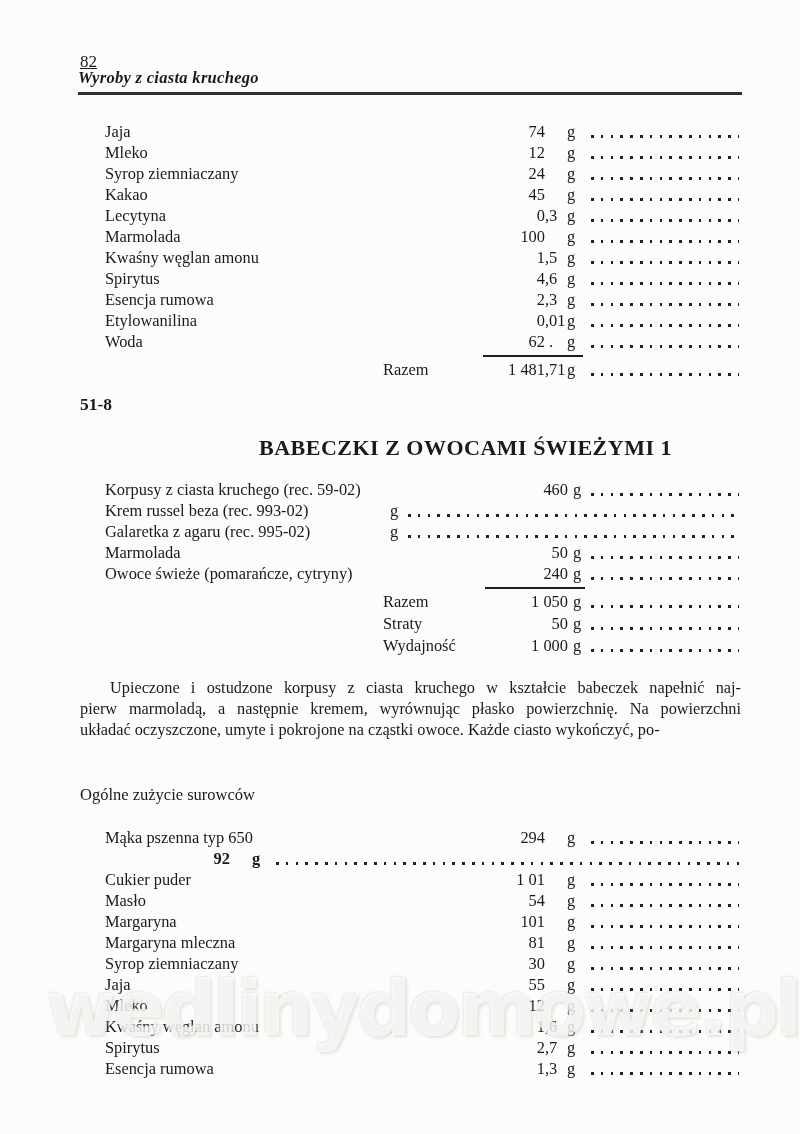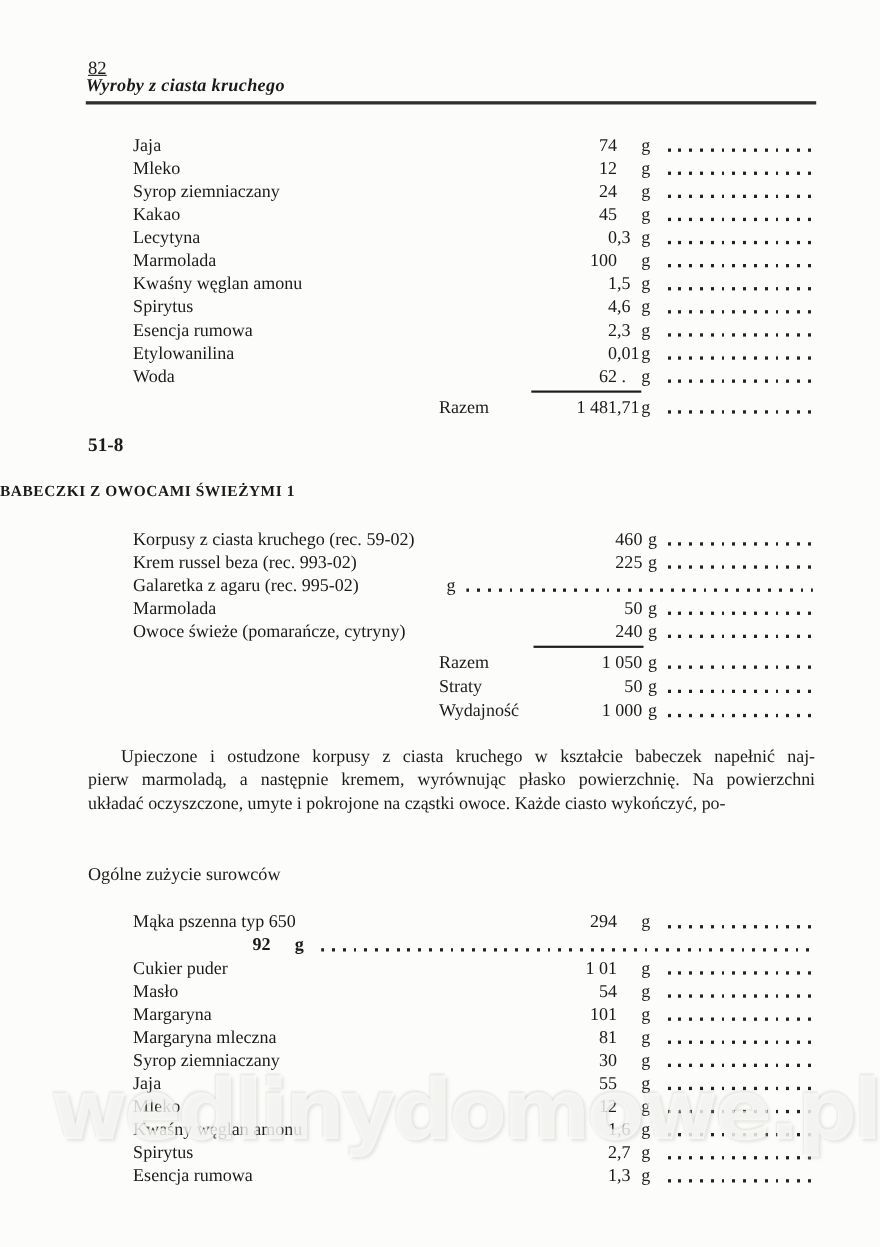--- a/index.html
+++ b/index.html
@@ -10,21 +10,21 @@
   }
   
   .header { position:absolute; left:78px; top:62px; width:664px; height:30px;
             border-bottom:3px solid #2f2f2f; }
   .pgnum { position:absolute; left:2px; bottom:20px; font-size:17px;text-decoration:underline; }
   .runhead { position:absolute; left:0; right:0; bottom:4px; text-align:left;
              font-style:italic; font-weight:700; font-size:16.5px; letter-spacing:.3px; }
 
   
   .tbl { position:absolute; width:635px; }
-  .row { display:flex; align-items:flex-start; height:21px;margin-left:16px; }
+  .row { display:flex; align-items:flex-start; height:21px; }
   .name { flex:0 0 315px; white-space:nowrap; }
   .vint { flex:0 0 125px; text-align:right; white-space:pre; }
   .vdec { flex:0 0 22px; text-align:left; white-space:pre; }
   .unit { flex:0 0 14px; text-align:left; }
   .leader { flex:1 1 auto; align-self:flex-end; height:2.6px; margin:0 1px 4px 10px;
             background-image:repeating-linear-gradient(to right,#222 0 2.6px,transparent 2.6px 9.8px); }
   .row.bold .vint, .row.bold .unit { font-weight:700; }
 
   .overline { height:2px; background:#1d1d1d; width:100px; margin:3px 0 2px 378px; }
   .row.sumrow { margin-top:1px; }
@@ -33,22 +33,22 @@
   .sumrow .vint { flex:0 0 62px; }
 
   
   .tblB .name { flex:0 0 280px; }
   .tblB .val  { flex:0 0 183px; text-align:right; white-space:pre; }
   .tblB .unit { flex:0 0 auto; margin-left:5px; }
   .tblB .sumval { flex:0 0 85px; text-align:right; white-space:pre; }
   .tblB .overline { margin-left:380px; }
 
   .seccode { position:absolute; left:80px; top:394px; font-size:17.5px; font-weight:700; }
-  .rectitle { position:absolute; left:0; top:437px; width:672px; text-align:left;
-              font-size:14px; font-weight:700; letter-spacing:.5px; }
+  .rectitle { position:absolute; left:0; top:437px; width:672px; text-align:right;
+              font-size:22px; font-weight:700; letter-spacing:.5px; }
 
   .para { position:absolute; left:80px; top:677px; width:661px; font-size:16.3px; }
   .para-line { text-align:justify; text-align-last:justify; height:21px; white-space:normal; }
   .para div.para-line:first-of-type { text-indent:30px; }
   .para div.para-line:last-of-type { text-align-last:left; }
 
   .usagehead { position:absolute; left:80px; top:784px; font-size:16.5px; font-weight:400; }
 
   .t1 { left:105px; top:121px; }
   .t1total { position:absolute; left:105px; top:352px; width:635px; }
@@ -183,21 +183,20 @@
 
       <div class="row">
         <span class="name">Korpusy z ciasta kruchego (rec. 59-02)</span>
         <span class="val">460</span>
         <span class="unit">g</span>
         <span class="leader"></span>
       </div>
 
       <div class="row">
         <span class="name">Krem russel beza (rec. 993-02)</span>
-        <span class="val">225</span>
         <span class="unit">g</span>
         <span class="leader"></span>
       </div>
 
       <div class="row">
         <span class="name">Galaretka z agaru (rec. 995-02)</span>
         <span class="unit">g</span>
         <span class="leader"></span>
       </div>
 

